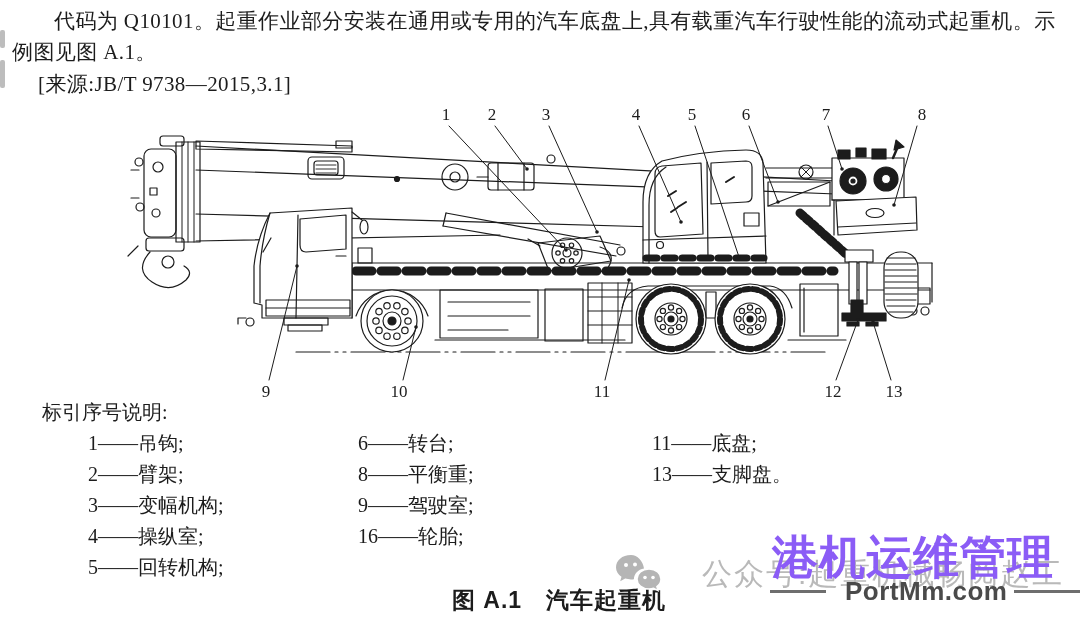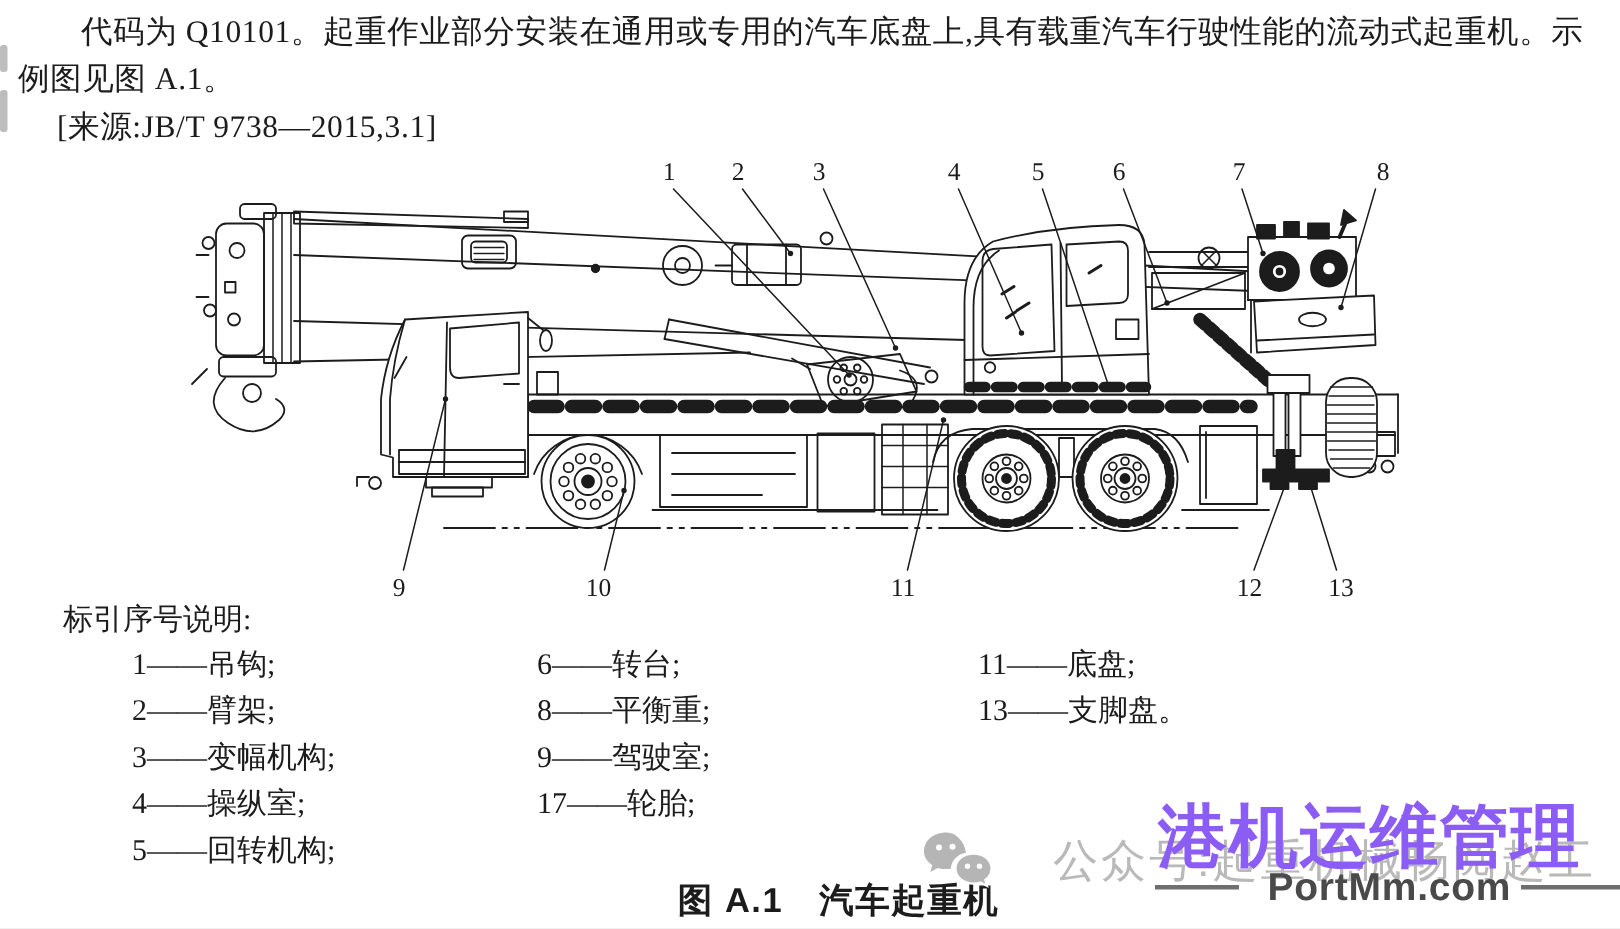--- a/index.html
+++ b/index.html
@@ -301,21 +301,21 @@
       <div class="legend-item">1——吊钩;</div>
       <div class="legend-item">2——臂架;</div>
       <div class="legend-item">3——变幅机构;</div>
       <div class="legend-item">4——操纵室;</div>
       <div class="legend-item">5——回转机构;</div>
     </div>
   <div class="legend-col col-1">
       <div class="legend-item">6——转台;</div>
       <div class="legend-item">8——平衡重;</div>
       <div class="legend-item">9——驾驶室;</div>
-      <div class="legend-item">17——轮胎;</div>
+      <div class="legend-item">16——轮胎;</div>
     </div>
   <div class="legend-col col-2">
       <div class="legend-item">11——底盘;</div>
       <div class="legend-item">13——支脚盘。</div>
     </div>
 
   <span class="wm-wechat">
     <svg width="50" height="40" viewBox="0 0 50 40">
       <g fill="#b5b5b5">
         <path d="M17,2 C8,2 2,7.5 2,14.5 c0,4 2.2,7 5.5,9.2 l-1.3,4.6 5-2.7 c1.8,0.5 3.8,0.8 5.8,0.8 1,0 2,-0.1 2.9,-0.2 C20,21 24,16.5 30,15.5 29,8 23.5,2 17,2 Z"></path>

